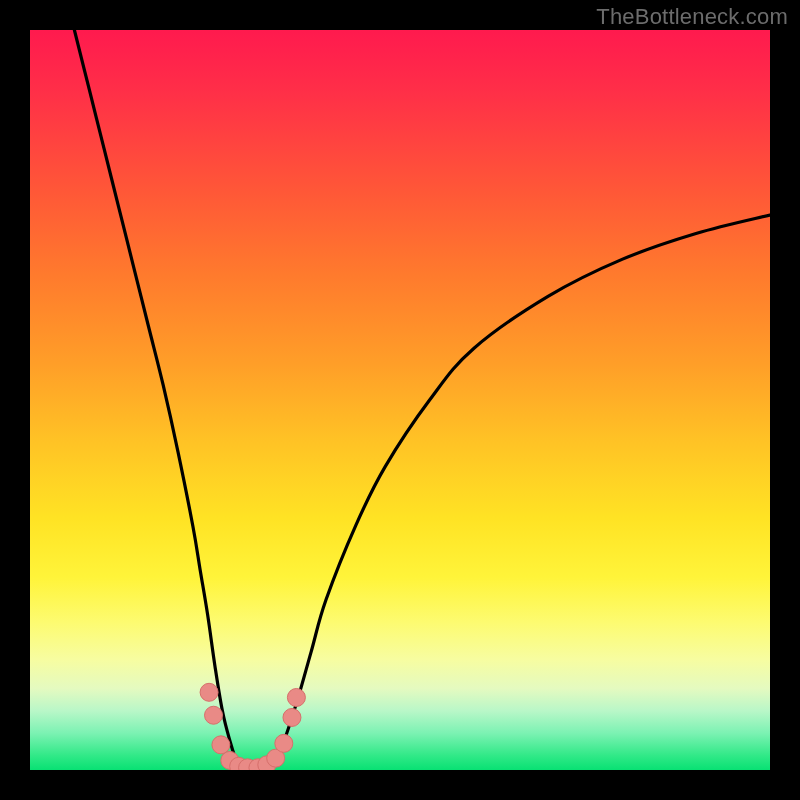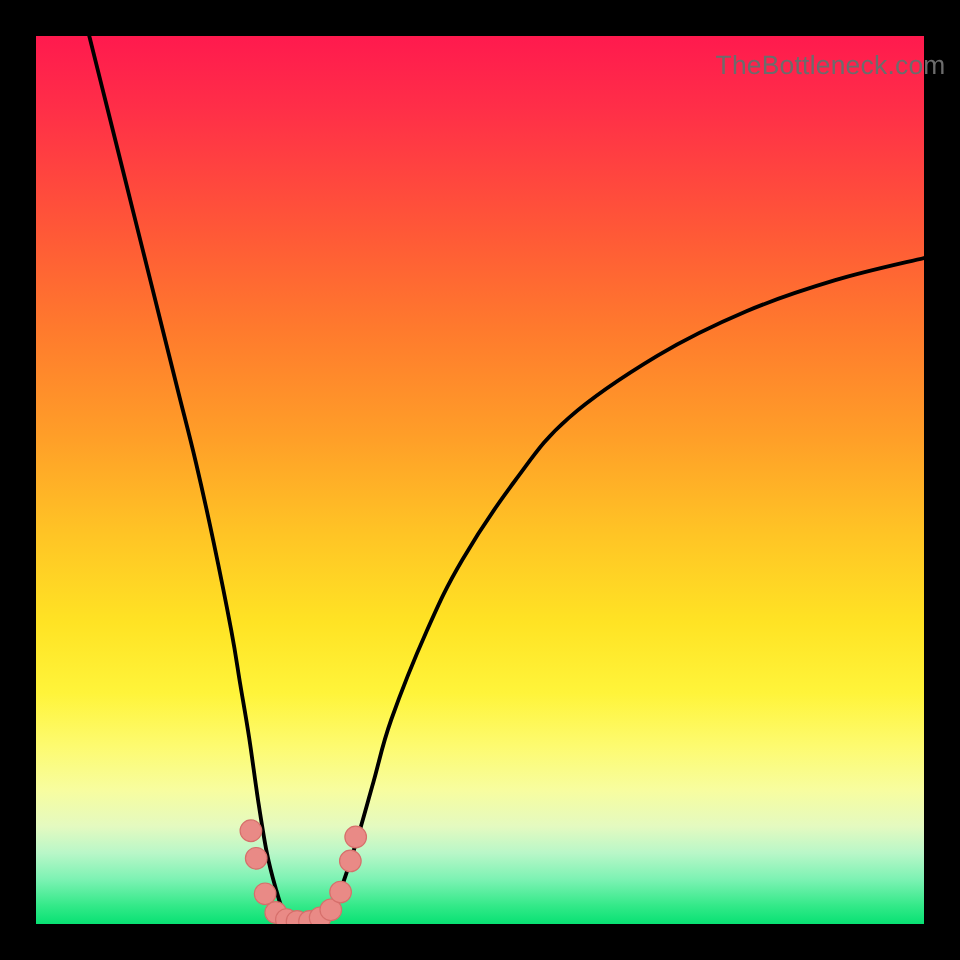--- a/index.html
+++ b/index.html
@@ -56,21 +56,20 @@
     height: 740px;
   }
   .watermark {
     position: absolute;
     top: 4px;
     right: 12px;
     color: #6c6c6c;
     font-size: 22px;
     font-weight: 500;
     letter-spacing: 0.2px;
-    margin-top: 38px;
   }
 </style>
 </head>
 <body>
 
 <div class="frame">
   <div class="plot">
     <div class="gradient"></div>
     <svg class="curve" viewBox="0 0 740 740" preserveAspectRatio="none">
       <path id="curve-path" fill="none" stroke="#000000" stroke-width="3.2" stroke-linecap="round" d="M 44.4 0 C 47.064 10.655999999999988, 53.872 37.887999999999934, 59.2 59.19999999999993 C 64.528 80.51199999999993, 68.672 97.08799999999997, 74 118.39999999999998 C 79.328 139.712, 83.472 156.28800000000004, 88.8 177.60000000000002 C 94.128 198.912, 98.272 215.48799999999997, 103.60000000000001 236.79999999999995 C 108.92800000000001 258.11199999999997, 113.072 274.688, 118.4 296 C 123.72800000000001 317.312, 127.87199999999999 332.556, 133.2 355.2 C 138.528 377.844, 142.672 396.492, 148 421.8 C 153.328 447.108, 158.804 474.48799999999994, 162.8 495.79999999999995 C 166.79600000000002 517.112, 167.53600000000003 524.216, 170.20000000000002 540.2 C 172.864 556.1840000000001, 174.936 567.284, 177.6 584.6 C 180.26399999999998 601.916, 182.33599999999998 619.084, 185 636.4 C 187.66400000000002 653.716, 189.736 667.4799999999999, 192.4 680.8 C 195.06400000000002 694.12, 197.136 701.076, 199.8 710.4 C 202.46400000000003 719.7239999999999, 204.53600000000003 727.272, 207.20000000000002 732.6 C 209.864 737.928, 211.936 738.668, 214.6 740 C 217.26399999999998 741.332, 219.33599999999998 740, 222 740 C 224.66400000000002 740, 226.736 740, 229.4 740 C 232.06400000000002 740, 234.136 741.332, 236.8 740 C 239.46400000000003 738.668, 241.536 736.596, 244.20000000000002 732.6 C 246.86400000000003 728.604, 247.60400000000004 728.456, 251.60000000000002 717.8 C 255.596 707.1439999999999, 261.072 690.716, 266.4 673.4 C 271.72799999999995 656.084, 275.87199999999996 640.248, 281.2 621.6 C 286.528 602.952, 288.008 592.444, 296 569.8 C 303.992 547.156, 314.944 519.776, 325.6 495.79999999999995 C 336.25600000000003 471.82399999999996, 341.88 459.244, 355.2 436.6 C 368.52 413.956, 383.61600000000004 391.312, 399.6 370 C 415.584 348.688, 422.688 336.84800000000007, 444 318.20000000000005 C 465.312 299.552, 491.36 282.38399999999996, 518 266.4 C 544.64 250.41599999999997, 565.36 240.72200000000004, 592 229.40000000000003 C 618.64 218.07800000000003, 639.36 211.49200000000002, 666 203.5 C 692.64 195.50799999999998, 726.68 188.33, 740 185"></path>

